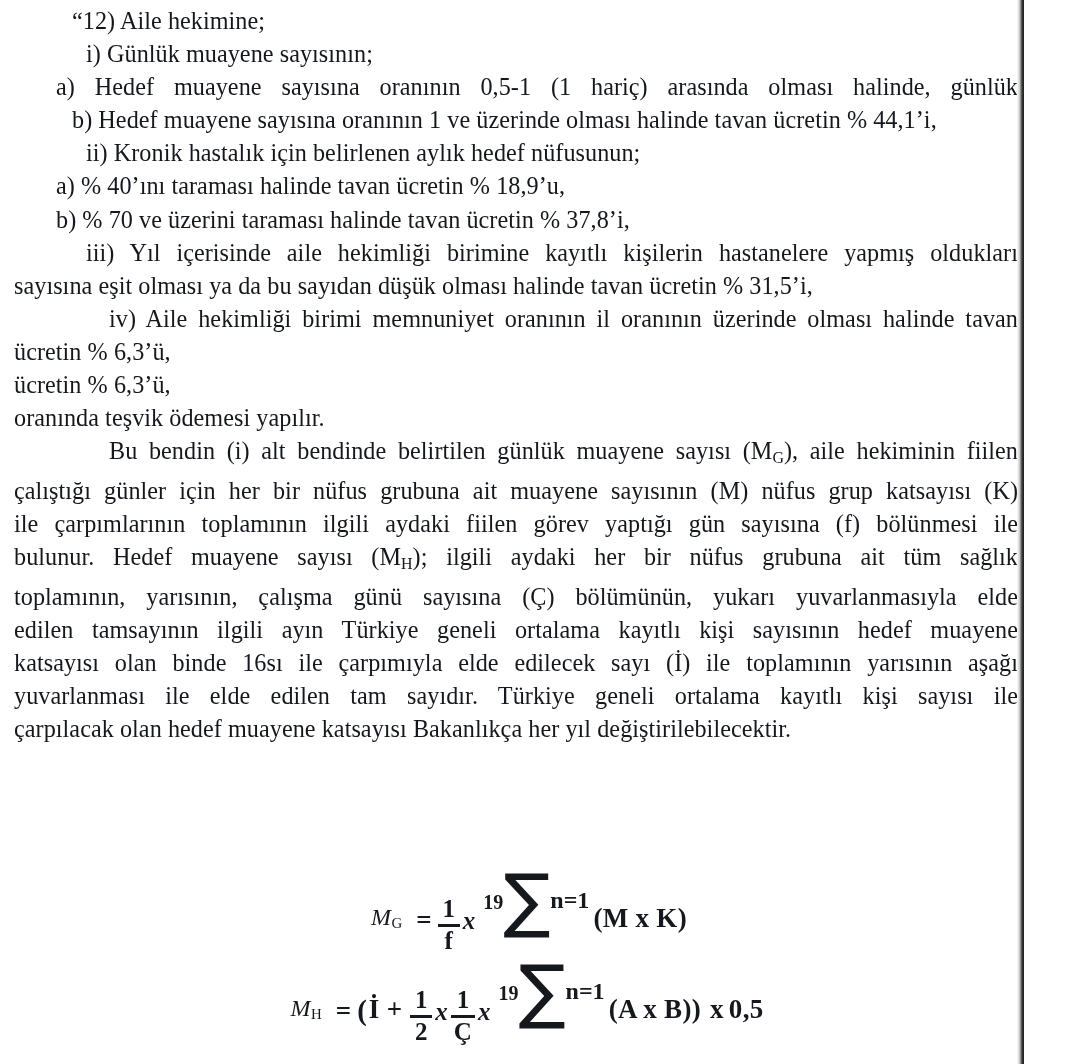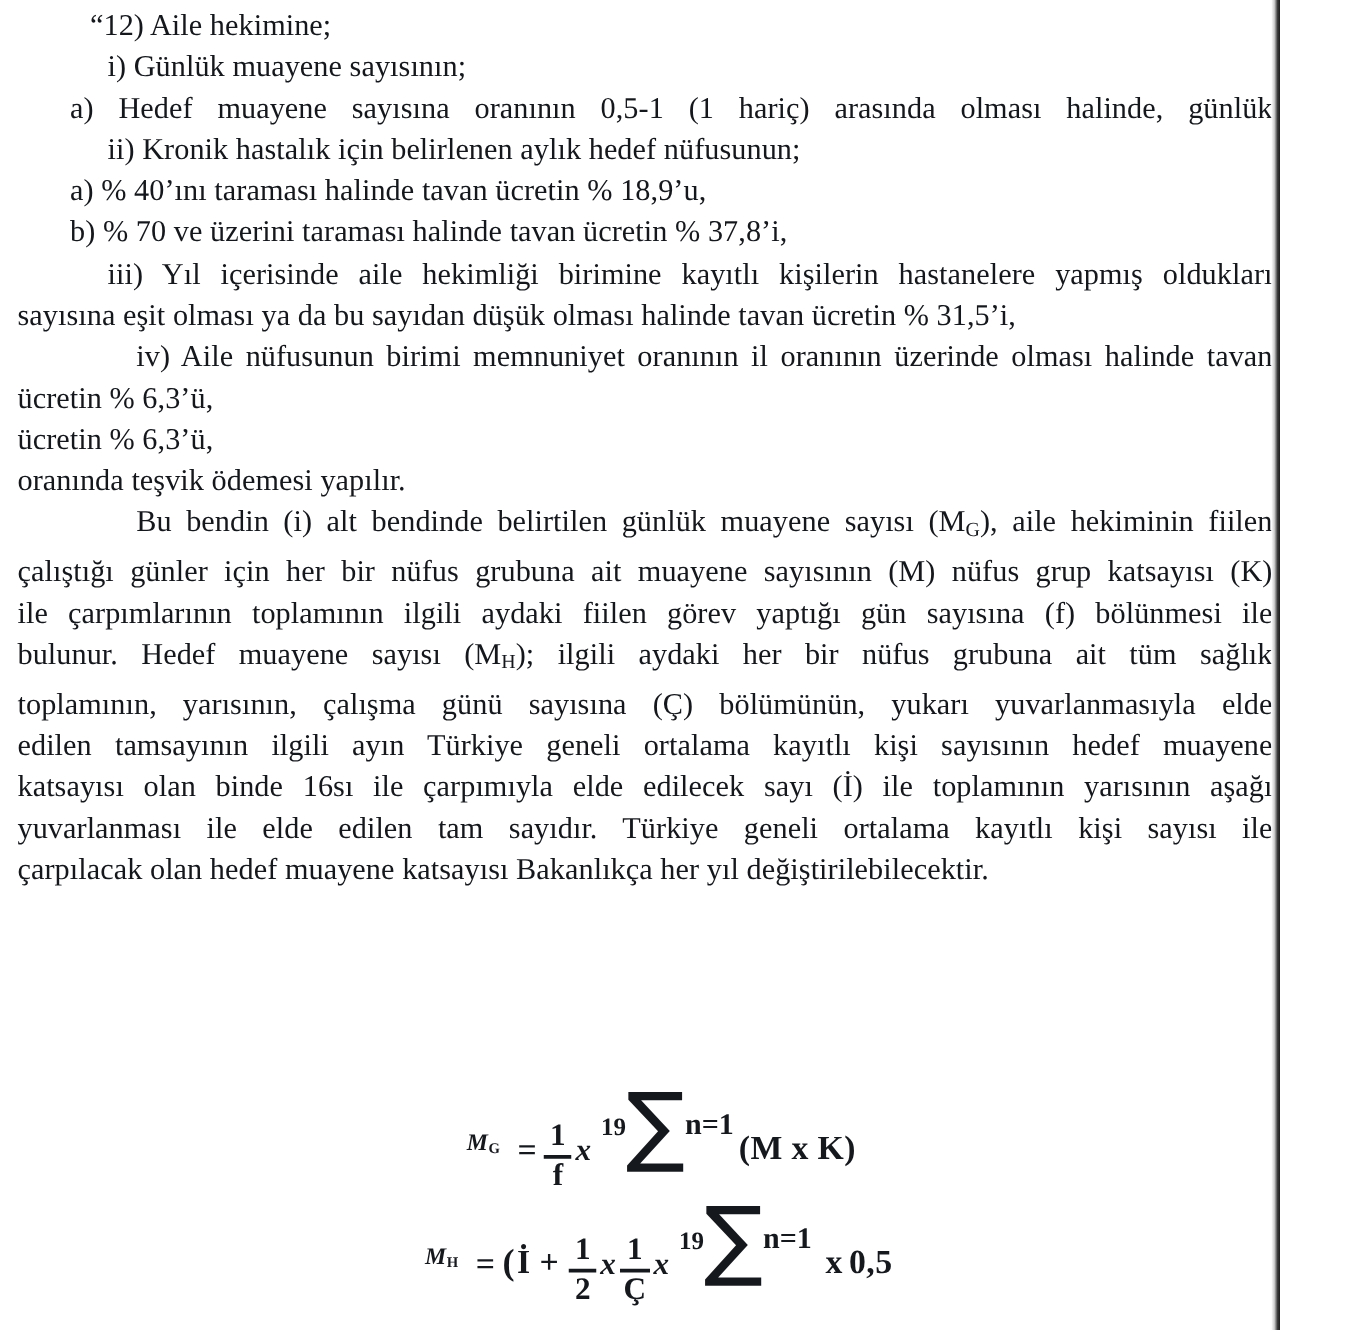--- a/index.html
+++ b/index.html
@@ -82,22 +82,22 @@
     align-items: flex-start;
     justify-content: center;
     color: #15181d;
     font-family: "Liberation Serif", "DejaVu Serif", serif;
   }
   .f1 { margin-left: -18px; }
   .f2 { margin-top: 10px; margin-left: -22px; }
 
   .lhs {
     font-style: italic;
-    font-weight: bold;
-    font-size: 19px;
+    font-weight: normal;
+    font-size: 24px;
     padding-top: 32px;
     letter-spacing: 0.5px;
   }
   .lhs sub.sb { font-size: 0.62em; vertical-align: -0.2em; }
 
   .eq {
     font-size: 27px;
     font-weight: bold;
     padding-top: 33px;
     padding-left: 14px;
@@ -185,20 +185,23 @@
     </p>
 
     <p class="para ind-2">
       <span class="line last">i) Günlük muayene sayısının;</span>
     </p>
 
     <p class="para ind-3">
       <span class="line just">a) Hedef muayene sayısına oranının 0,5-1 (1 hariç) arasında olması halinde, günlük</span>
     </p>
 
+    <p class="para ind-1">
+      <span class="line last">b) Hedef muayene sayısına oranının 1 ve üzerinde olması halinde tavan ücretin % 44,1’i,</span>
+    </p>
 
     <p class="para ind-2">
       <span class="line last">ii) Kronik hastalık için belirlenen aylık hedef nüfusunun;</span>
     </p>
 
     <p class="para ind-3">
       <span class="line last">a) % 40’ını taraması halinde tavan ücretin % 18,9’u,</span>
     </p>
 
     <p class="para ind-3">
@@ -206,21 +209,21 @@
     </p>
 
     <p class="para ind-2">
       <span class="line just">iii) Yıl içerisinde aile hekimliği birimine kayıtlı kişilerin hastanelere yapmış oldukları</span>
     </p>
     <p class="para ind-0">
       <span class="line last">sayısına eşit olması ya da bu sayıdan düşük olması halinde tavan ücretin % 31,5’i,</span>
     </p>
 
     <p class="para ind-4">
-      <span class="line just">iv) Aile nüfusunun birimi memnuniyet oranının il oranının üzerinde olması halinde tavan</span>
+      <span class="line just">iv) Aile hekimliği birimi memnuniyet oranının il oranının üzerinde olması halinde tavan</span>
     </p>
     <p class="para ind-0">
       <span class="line last">ücretin % 6,3’ü,</span>
     </p>
 
     <p class="para ind-0">
       <span class="line last">ücretin % 6,3’ü,</span>
     </p>
 
     <p class="para ind-0">
@@ -295,20 +298,21 @@
         <span class="num">1</span>
         <span class="bar"></span>
         <span class="den">Ç</span>
       </span>
       <span class="times">x</span>
       <span class="sigma-group">
         <span class="sigma-top">19</span>
         <span class="sigma-glyph">∑</span>
         <span class="sigma-bot">n=1</span>
       </span>
+      <span class="rhs">(A x B))</span>
       <span class="rhs ital" style="padding-left:9px;">x</span>
       <span class="rhs" style="padding-left:5px;">0,5</span>
     </div>
 
   </div>
 
   <div class="scan-edge-right"></div>
 </div>
 
 </body></html>

